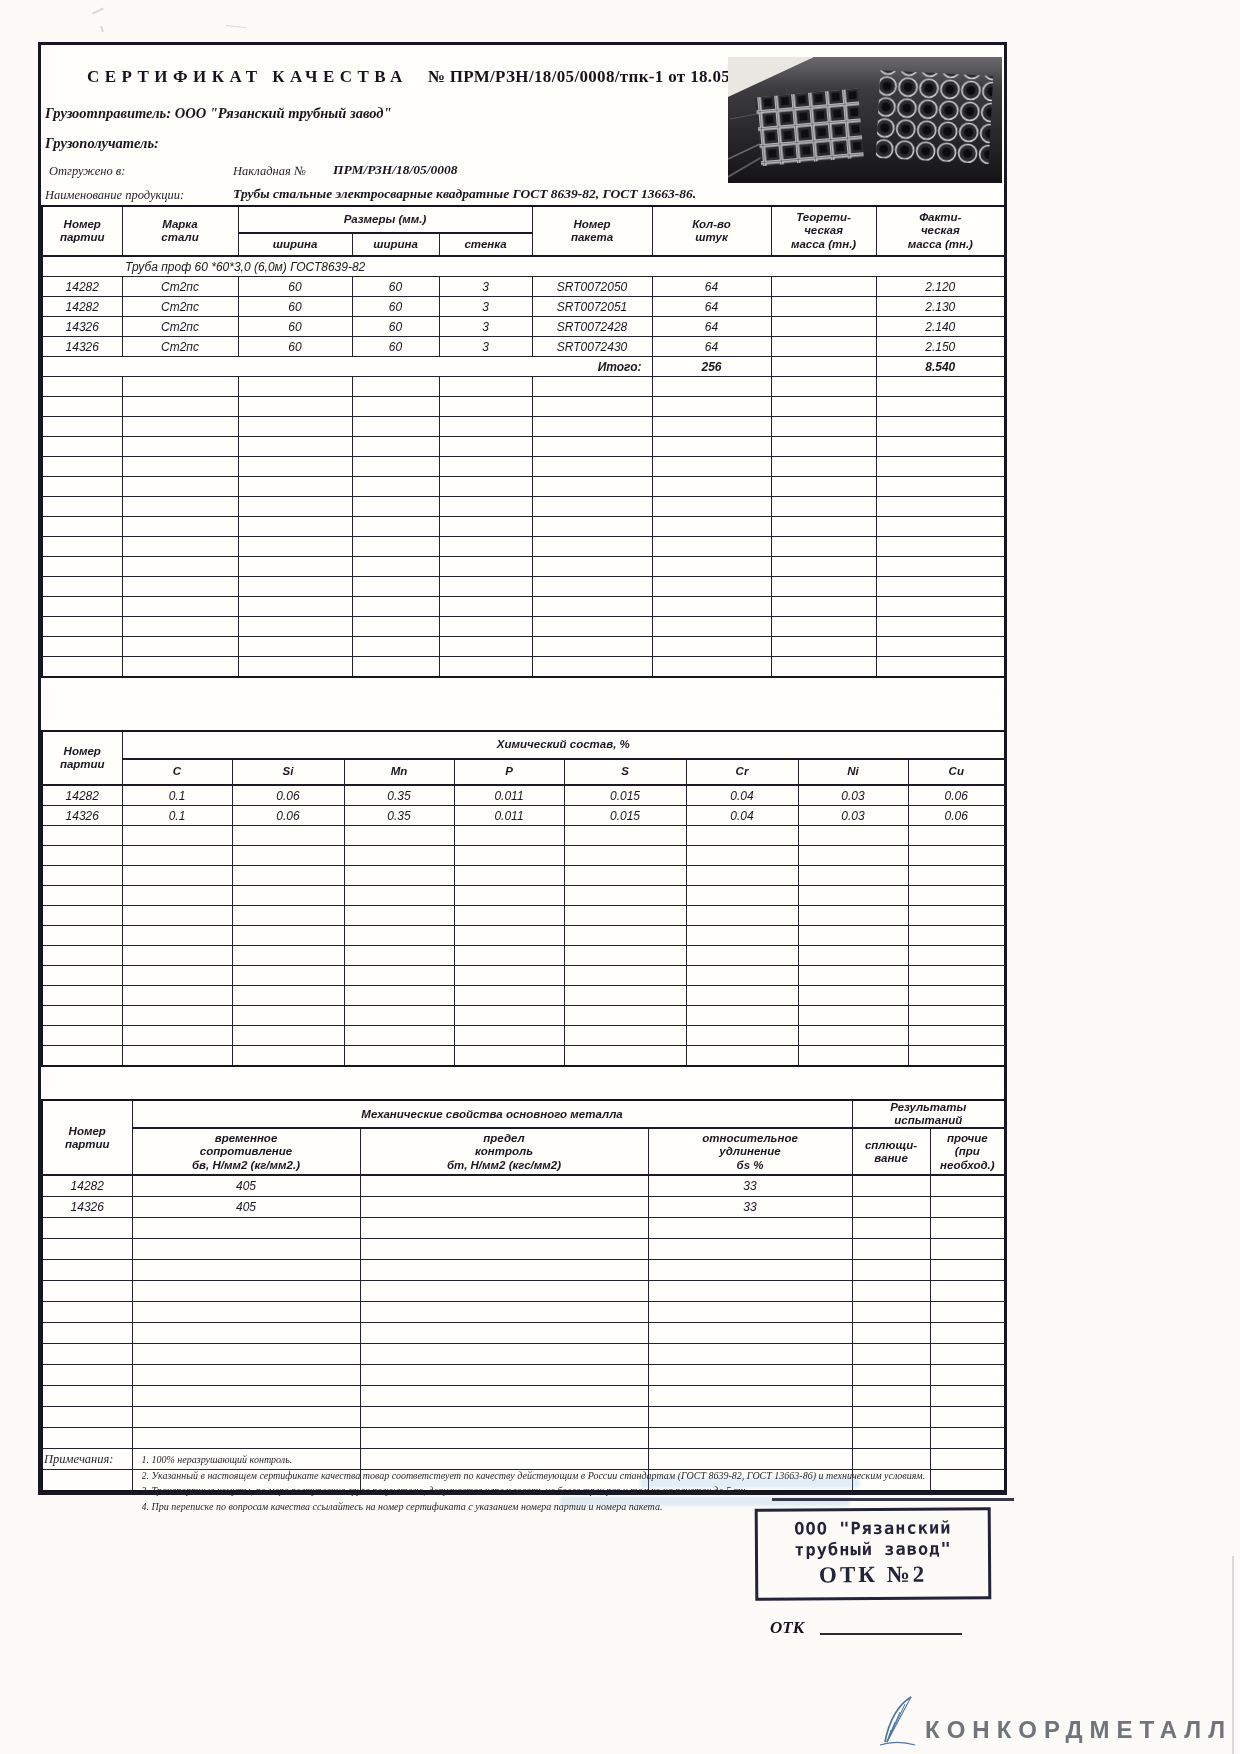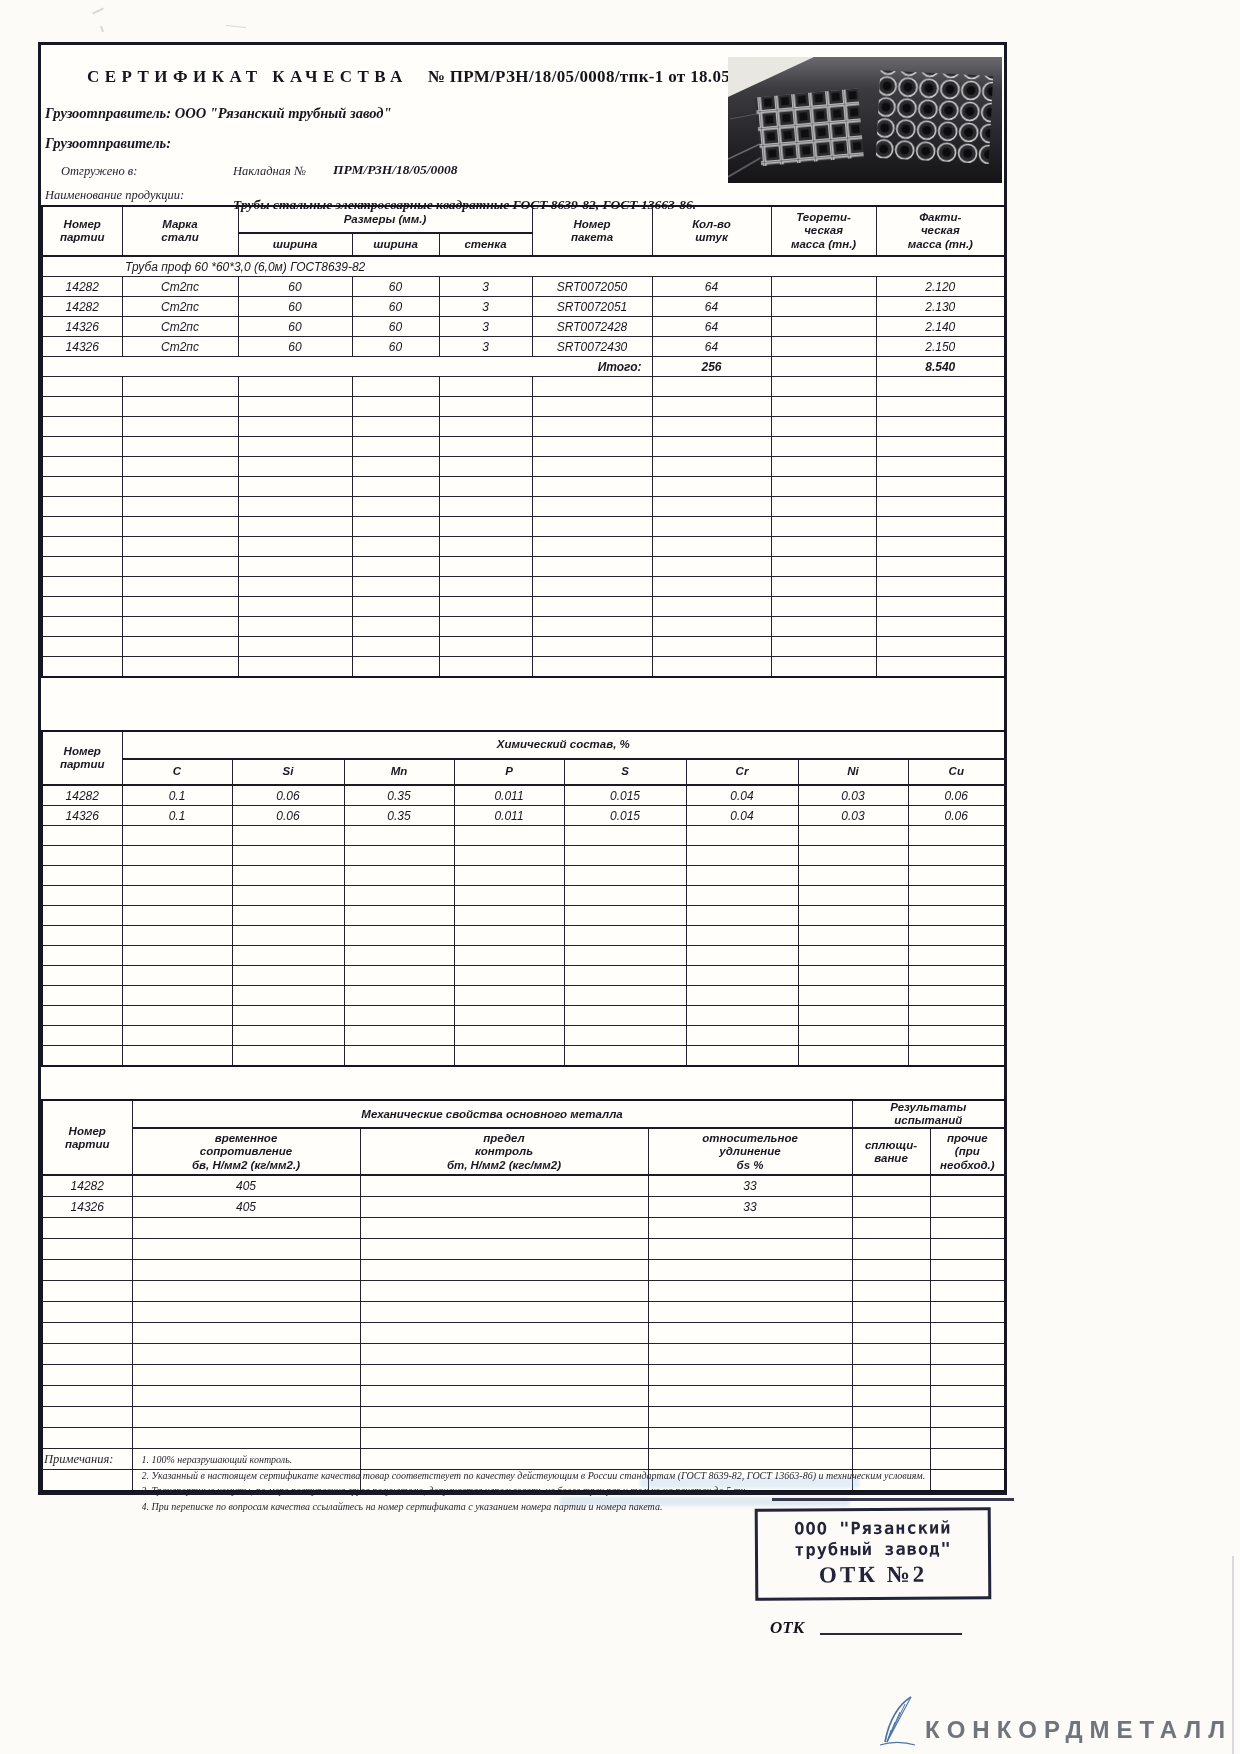--- a/index.html
+++ b/index.html
@@ -17,25 +17,25 @@
 
   .doc-header{position:relative;height:160px;}
   .title{position:absolute;left:46px;top:22px;font-weight:bold;font-size:17px;white-space:nowrap;}
   .title-main{letter-spacing:.32em;margin-right:20px;}
   .title-num{letter-spacing:.02em;}
   .f-line{position:absolute;white-space:nowrap;}
   .f-shipper{left:4px;top:60px;font-style:italic;font-weight:bold;font-size:14.5px;}
   .f-consignee{left:4px;top:90px;font-style:italic;font-weight:bold;font-size:14.5px;}
   .lbl{font-style:italic;font-size:12.5px;color:#24242e;}
   .val-b{font-style:italic;font-weight:bold;font-size:13.5px;}
-  .pos-shipped{left:20px;top:119px;}
+  .pos-shipped{left:8px;top:119px;}
   .pos-invoice-l{left:192px;top:119px;}
   .pos-invoice-v{left:292px;top:117px;}
   .pos-prod-l{left:4px;top:143px;}
-  .pos-prod-v{left:192px;top:152px;}
+  .pos-prod-v{left:192px;top:141px;}
   .photo{position:absolute;right:2px;top:12px;width:274px;height:126px;}
 
   
   table{border-collapse:collapse;table-layout:fixed;width:100%;}
   th,td{border:1px solid #23232e;text-align:center;padding:0 3px;overflow:hidden;
         font-family:"Liberation Sans",sans-serif;font-style:italic;font-size:12px;color:#181820;}
   th{font-weight:bold;font-size:11.5px;white-space:pre-line;line-height:1.15;}
   thead th{border-bottom:2px solid #1b1b26;}
   table{border:2px solid #15151f;}
   td{height:19px;}
@@ -85,21 +85,21 @@
   <div class="speck s2"></div>
   <div class="speck s3"></div>
 
   <div class="frame">
 
     <div class="doc-header">
       <div class="title">
         <span class="title-main">СЕРТИФИКАТ КАЧЕСТВА</span><span class="title-num">№ ПРМ/РЗН/18/05/0008/тпк-1 от 18.05.11 г.</span>
       </div>
       <div class="f-line f-shipper">Грузоотправитель: ООО "Рязанский трубный завод"</div>
-      <div class="f-line f-consignee">Грузоотправитель:</div>
+      <div class="f-line f-consignee">Грузополучатель:</div>
       <div class="f-line lbl pos-shipped">Отгружено в:</div>
       <div class="f-line lbl pos-invoice-l">Накладная №</div>
       <div class="f-line val-b pos-invoice-v">ПРМ/РЗН/18/05/0008</div>
       <div class="f-line lbl pos-prod-l">Наименование продукции:</div>
       <div class="f-line val-b pos-prod-v">Трубы стальные электросварные квадратные ГОСТ 8639-82, ГОСТ 13663-86.</div>
 
       <div class="photo">
         <svg width="274" height="126" viewBox="0 0 274 126" preserveAspectRatio="none">
           <defs>
             <linearGradient id="pg" x1="0" y1="0" x2="0" y2="1">

